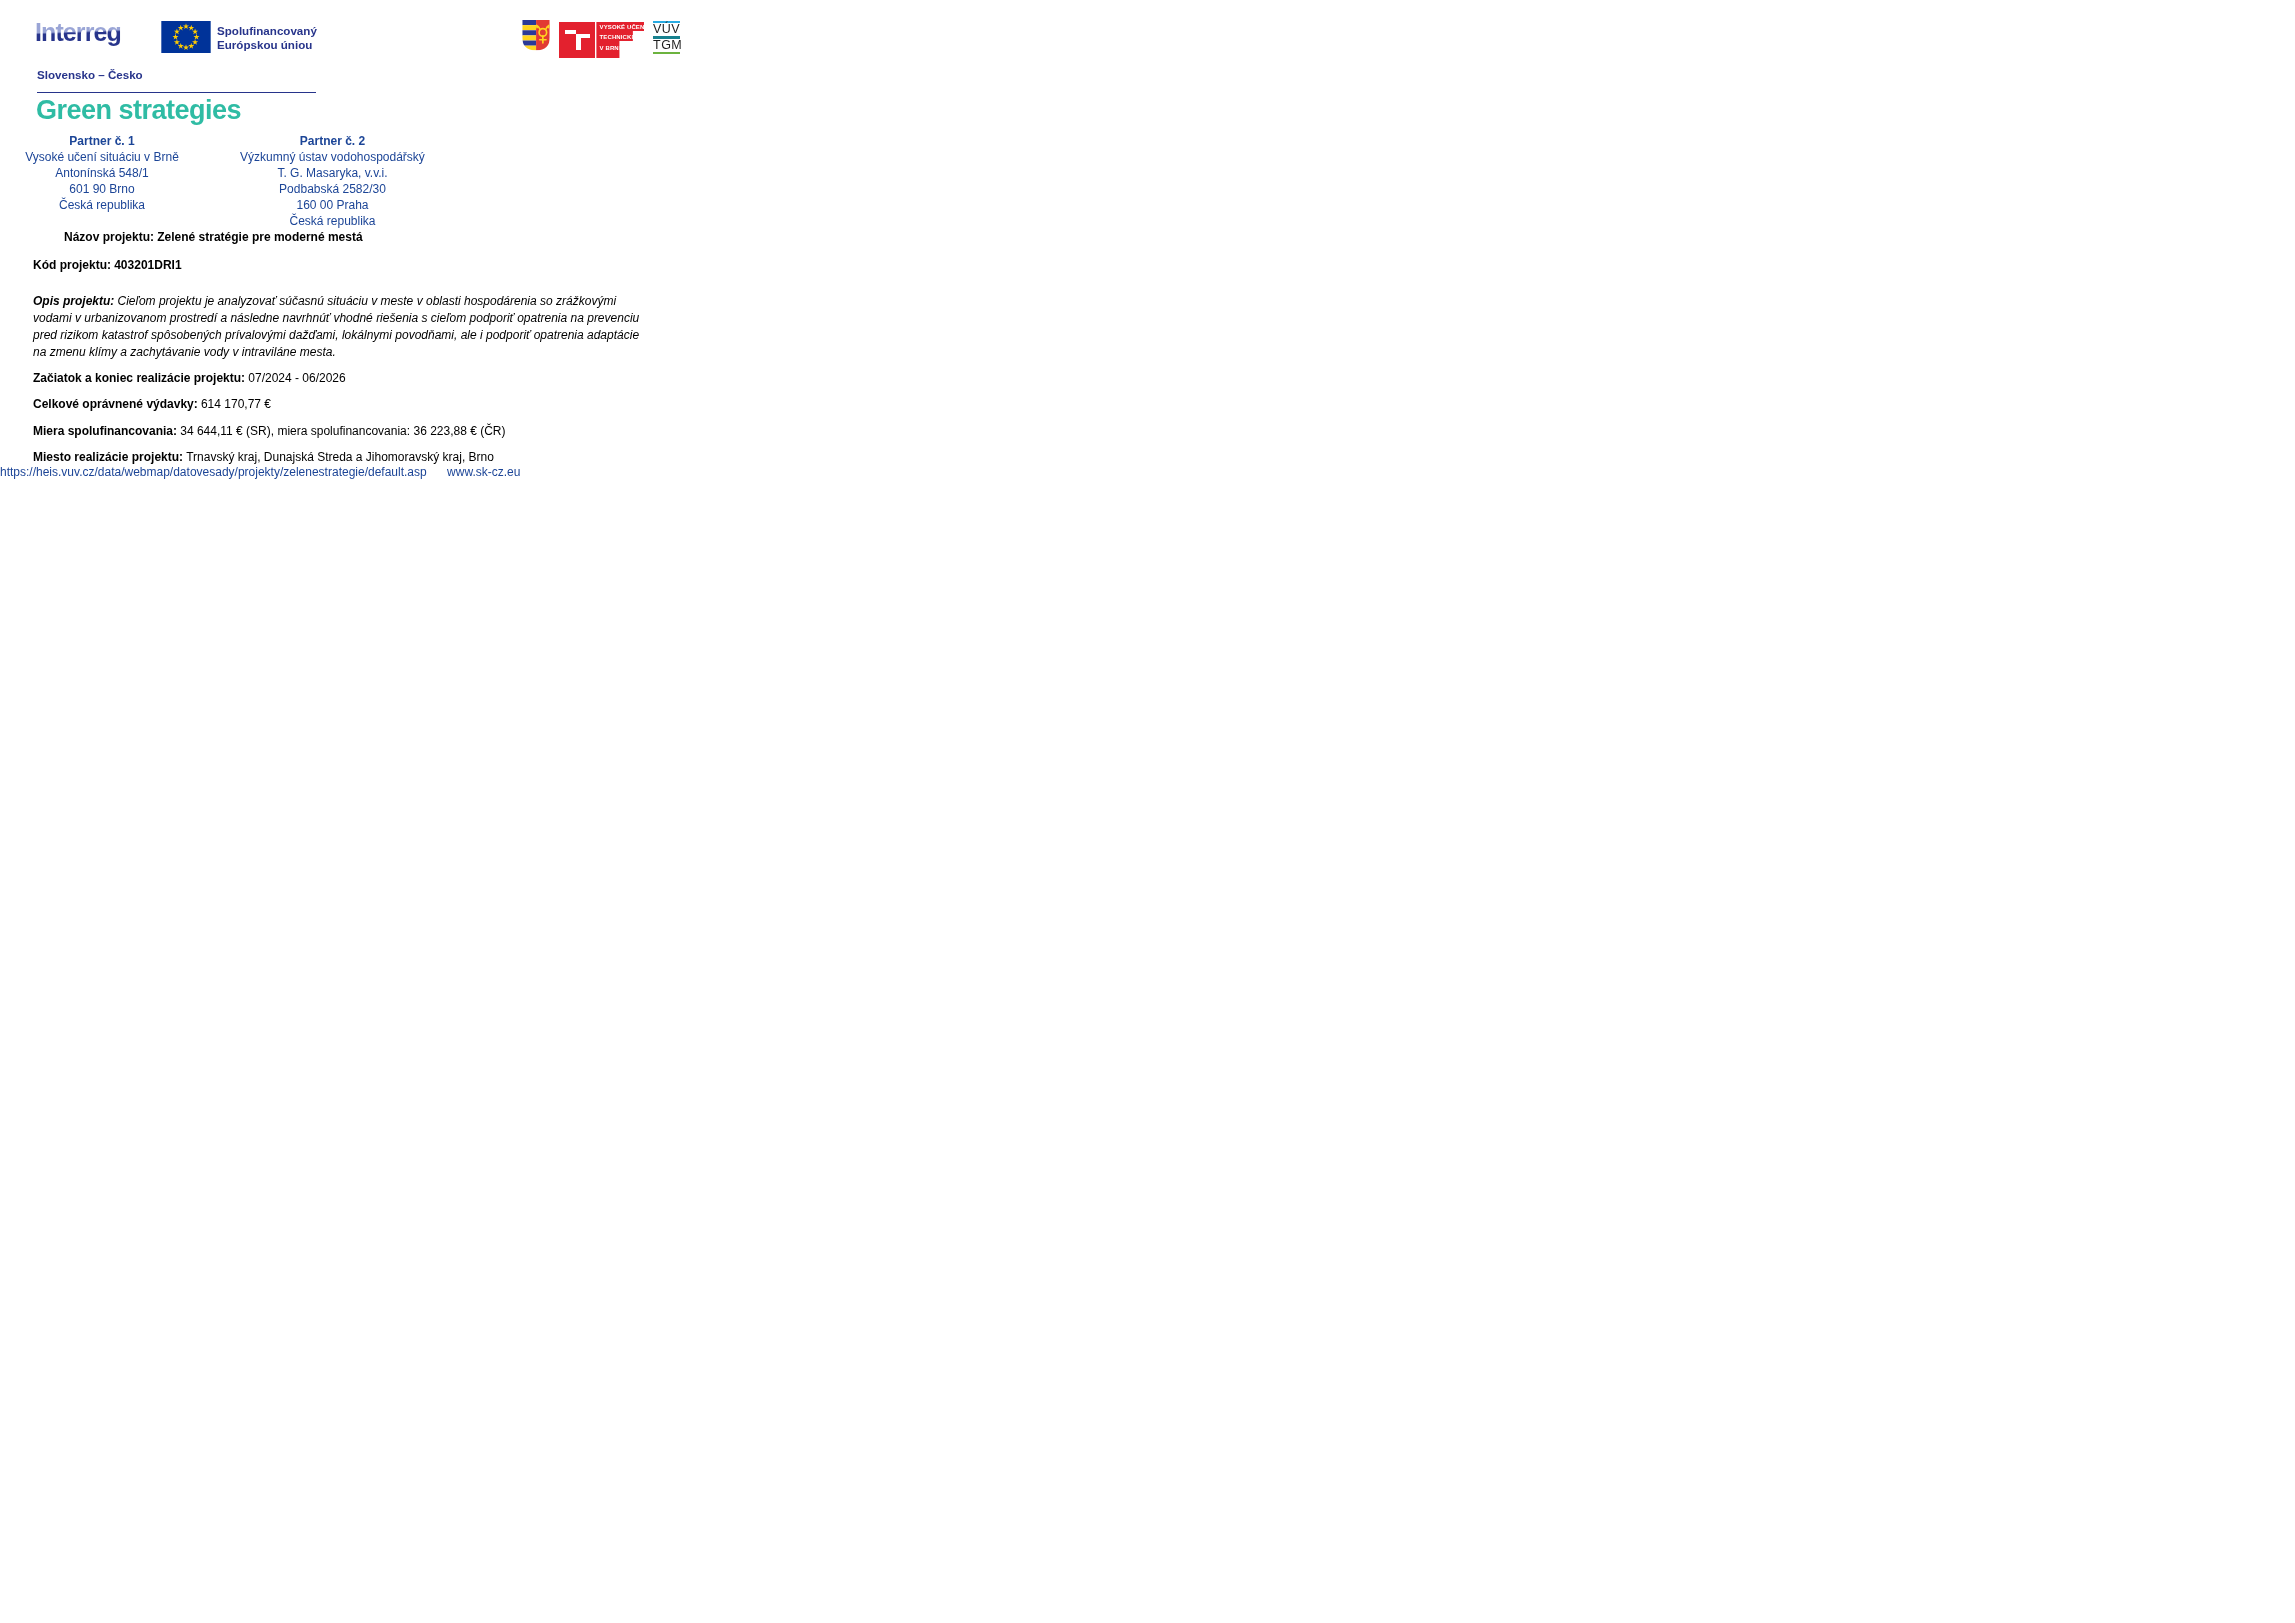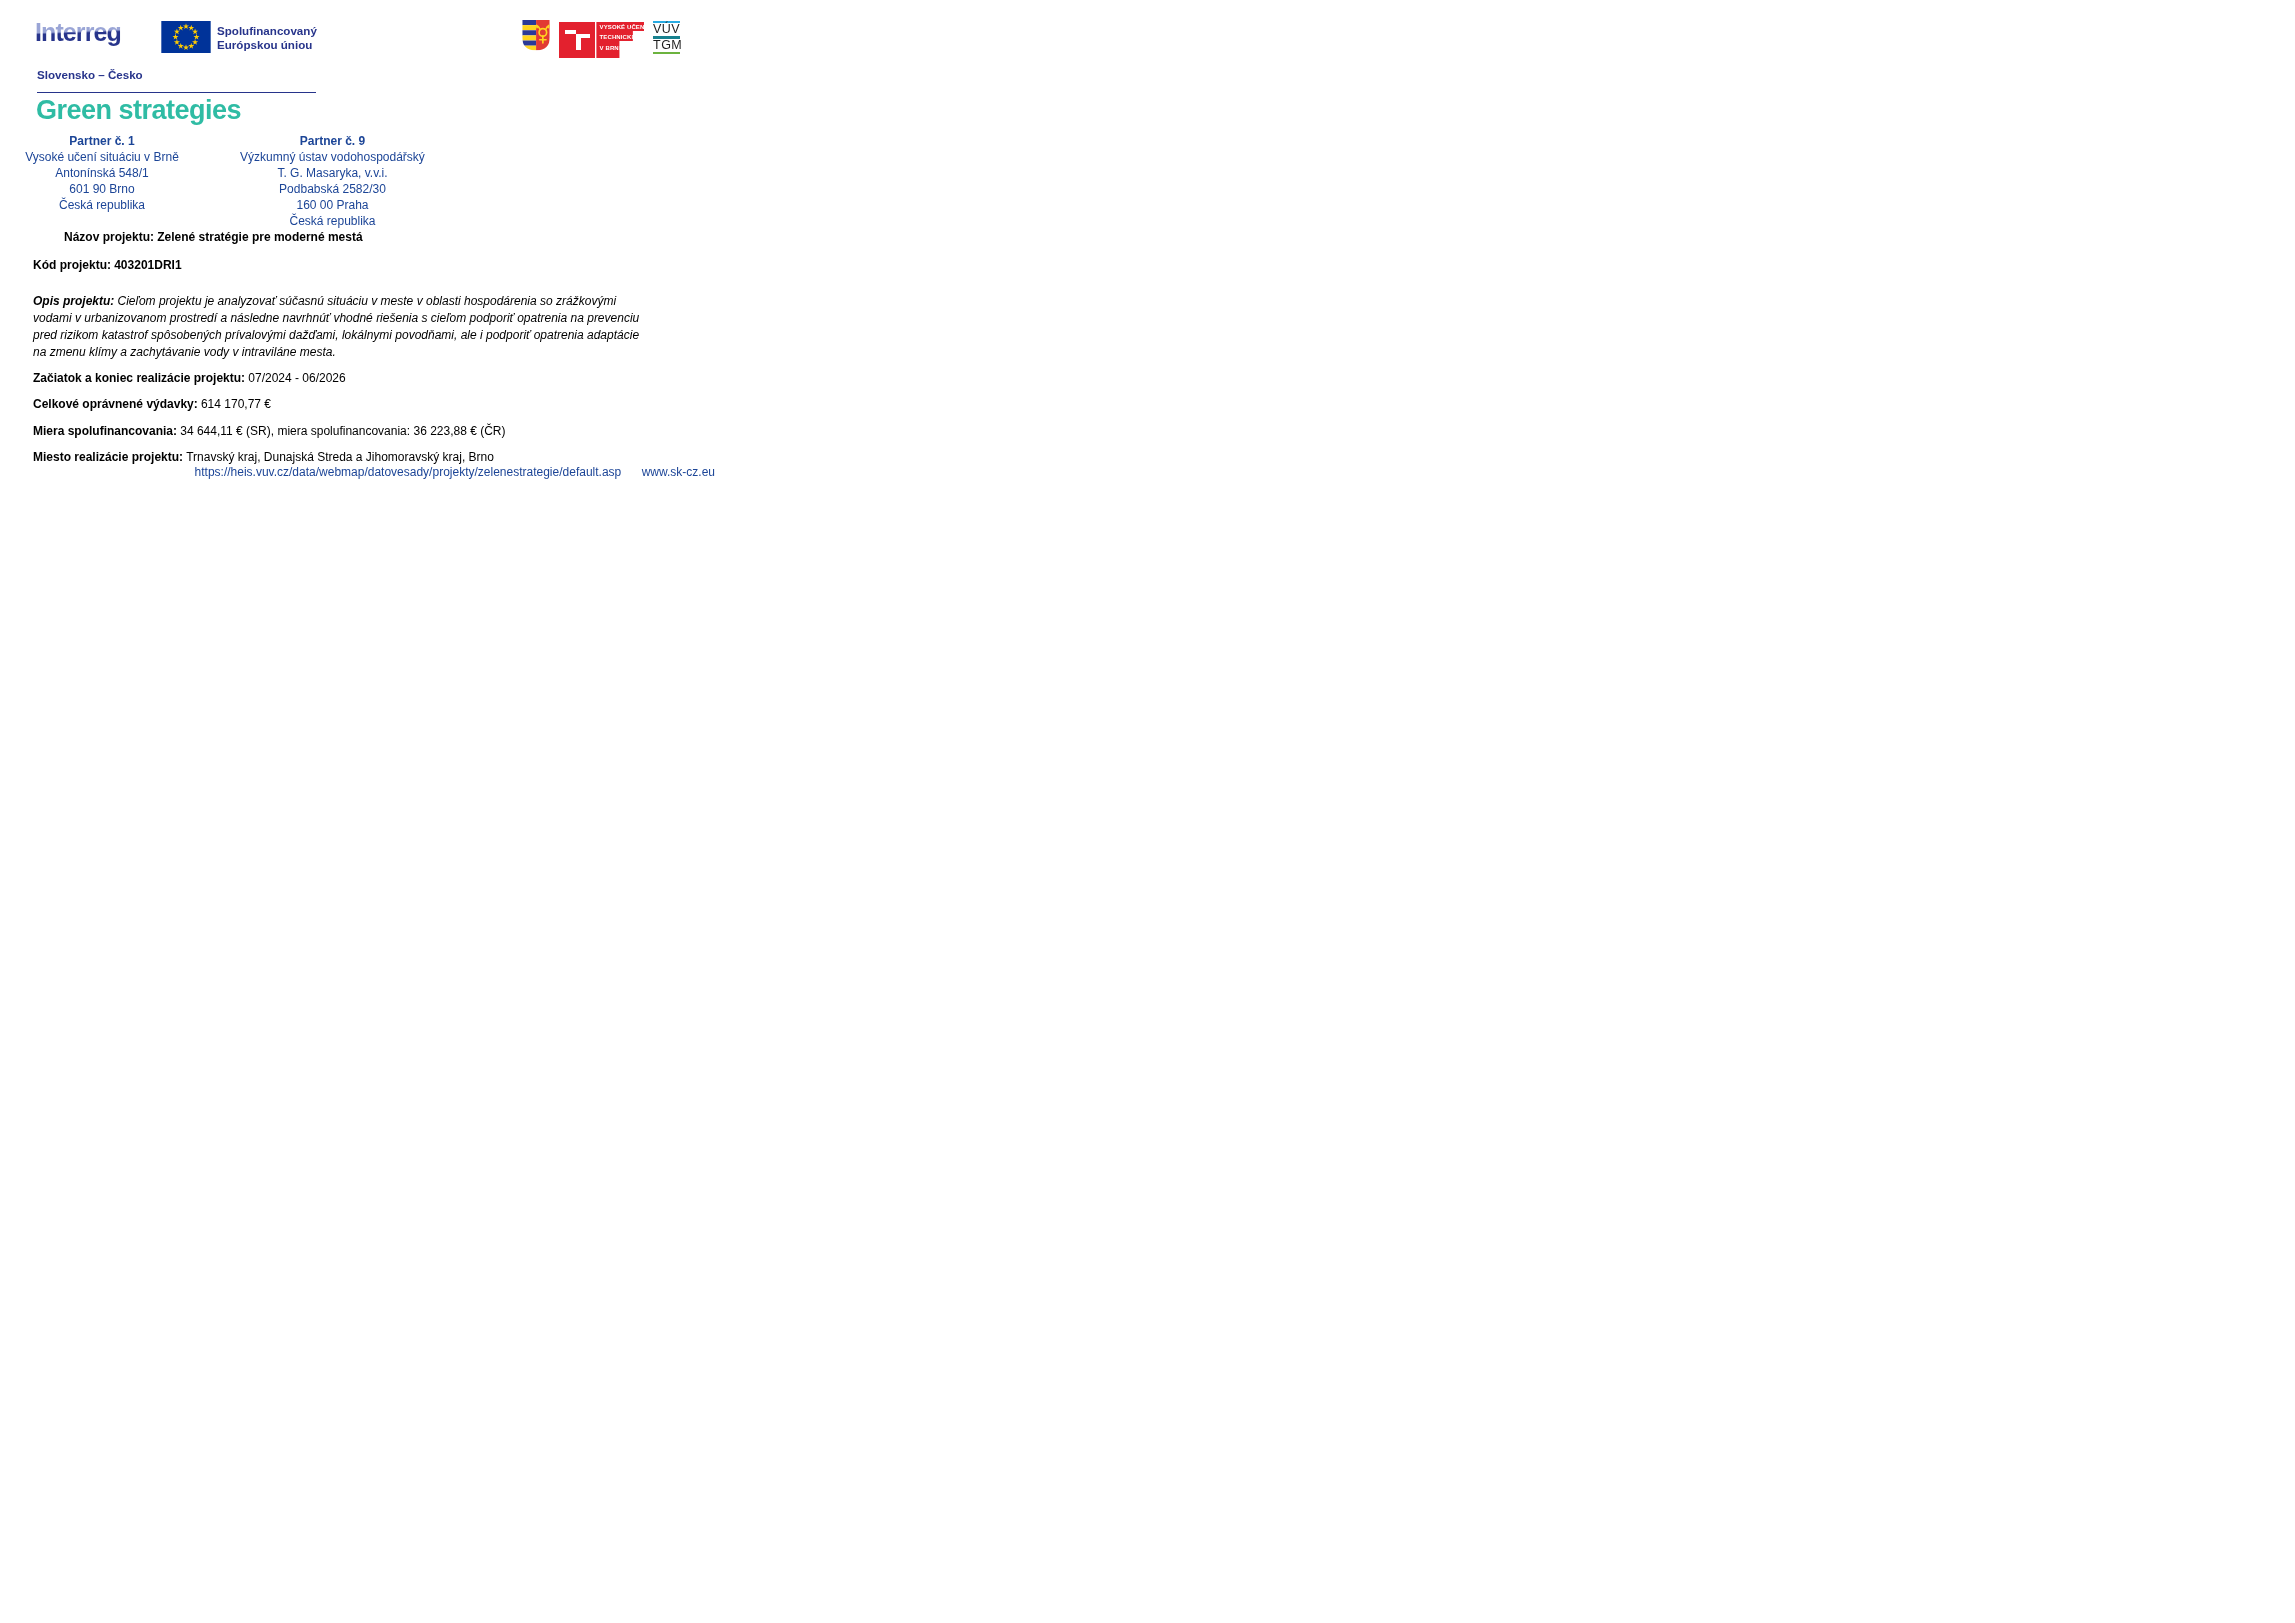--- a/index.html
+++ b/index.html
@@ -47,21 +47,21 @@
   
   .details{position:absolute;left:33px;top:229px;width:648px;color:#000;font-size:12px;line-height:16.7px;}
   .detail-row{margin-top:11px;}
   .detail-row:first-child{margin-top:0;padding-left:31px;}
   .detail-label{font-weight:bold;margin-right:3.2px;}
   .detail-strong .detail-value{font-weight:bold;}
   .description{width:622px;margin-top:20px;font-style:italic;}
   .tight{margin-top:9.7px;}
 
   
-  .footer{position:absolute;left:0;top:465px;width:715px;display:flex;justify-content:flex-end;gap:20.4px;
+  .footer{position:absolute;left:0;top:465px;width:715px;display:flex;justify-content:flex-start;gap:20.4px;
     color:#1c4597;font-size:12px;}
   .footer a{color:#1c4597;text-decoration:none;cursor:pointer;}
 </style>
 </head>
 <body>
 
 <div class="page">
 
   <div class="interreg-wordmark">Interreg</div>
 
@@ -143,21 +143,21 @@
 
   <div class="partners">
     <div class="partner">
       <div class="partner-heading">Partner č. 1</div>
       <div>Vysoké učení situáciu v Brně</div>
       <div>Antonínská 548/1</div>
       <div>601 90 Brno</div>
       <div>Česká republika</div>
     </div>
     <div class="partner">
-      <div class="partner-heading">Partner č. 9</div>
+      <div class="partner-heading">Partner č. 2</div>
       <div>Výzkumný ústav vodohospodářský</div>
       <div>T. G. Masaryka, v.v.i.</div>
       <div>Podbabská 2582/30</div>
       <div>160 00 Praha</div>
       <div>Česká republika</div>
     </div>
   </div>
 
   <div class="details">
     <div class="detail-row detail-strong">

